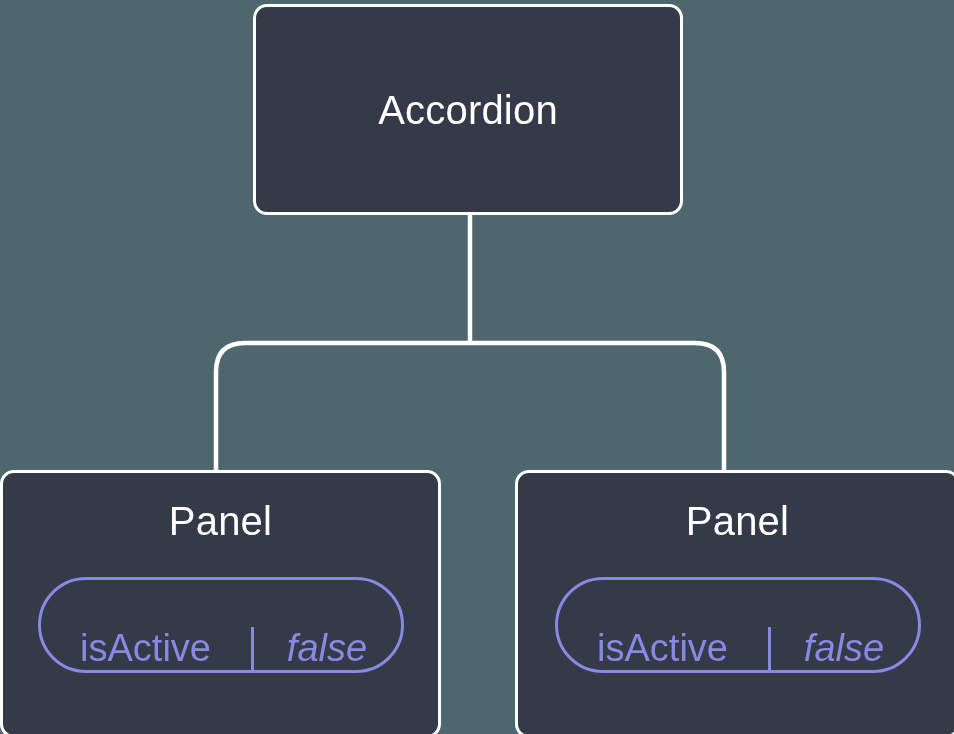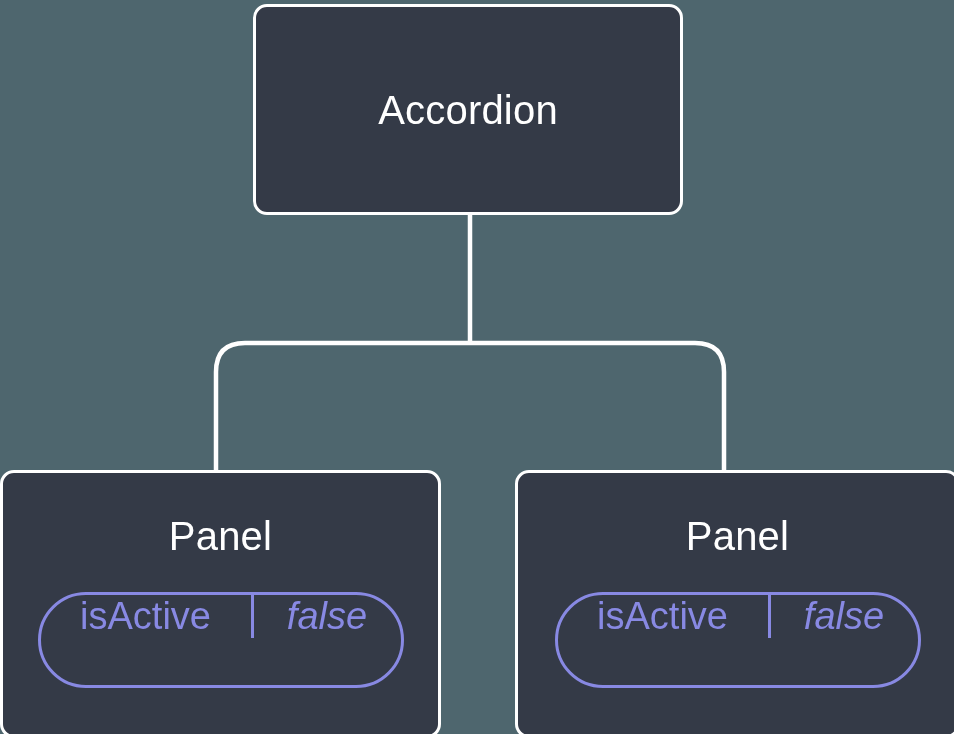--- a/index.html
+++ b/index.html
@@ -51,29 +51,29 @@
   }
   .node-panel {
     top: 470px;
     height: 268px;
     display: flex;
     flex-direction: column;
     align-items: center;
   }
   .node-panel-left  { left: 0px;   width: 441px; }
   .node-panel-right { left: 515px; width: 445px; }
-  .panel-title { margin-top: 39px; }
+  .panel-title { margin-top: 24px; }
   .state-pill {
     margin-top: 32px;
     width: 366px;
     height: 96px;
     border: 3px solid var(--accent);
     border-radius: 48px;
     display: flex;
-    align-items: flex-start;
+    align-items: flex-end;
     color: var(--accent);
     font-size: 38px;
     font-weight: 400;
   }
   .pill-cell {
     display: flex;
     align-items: center;
     justify-content: center;
   }
   .pill-key {

